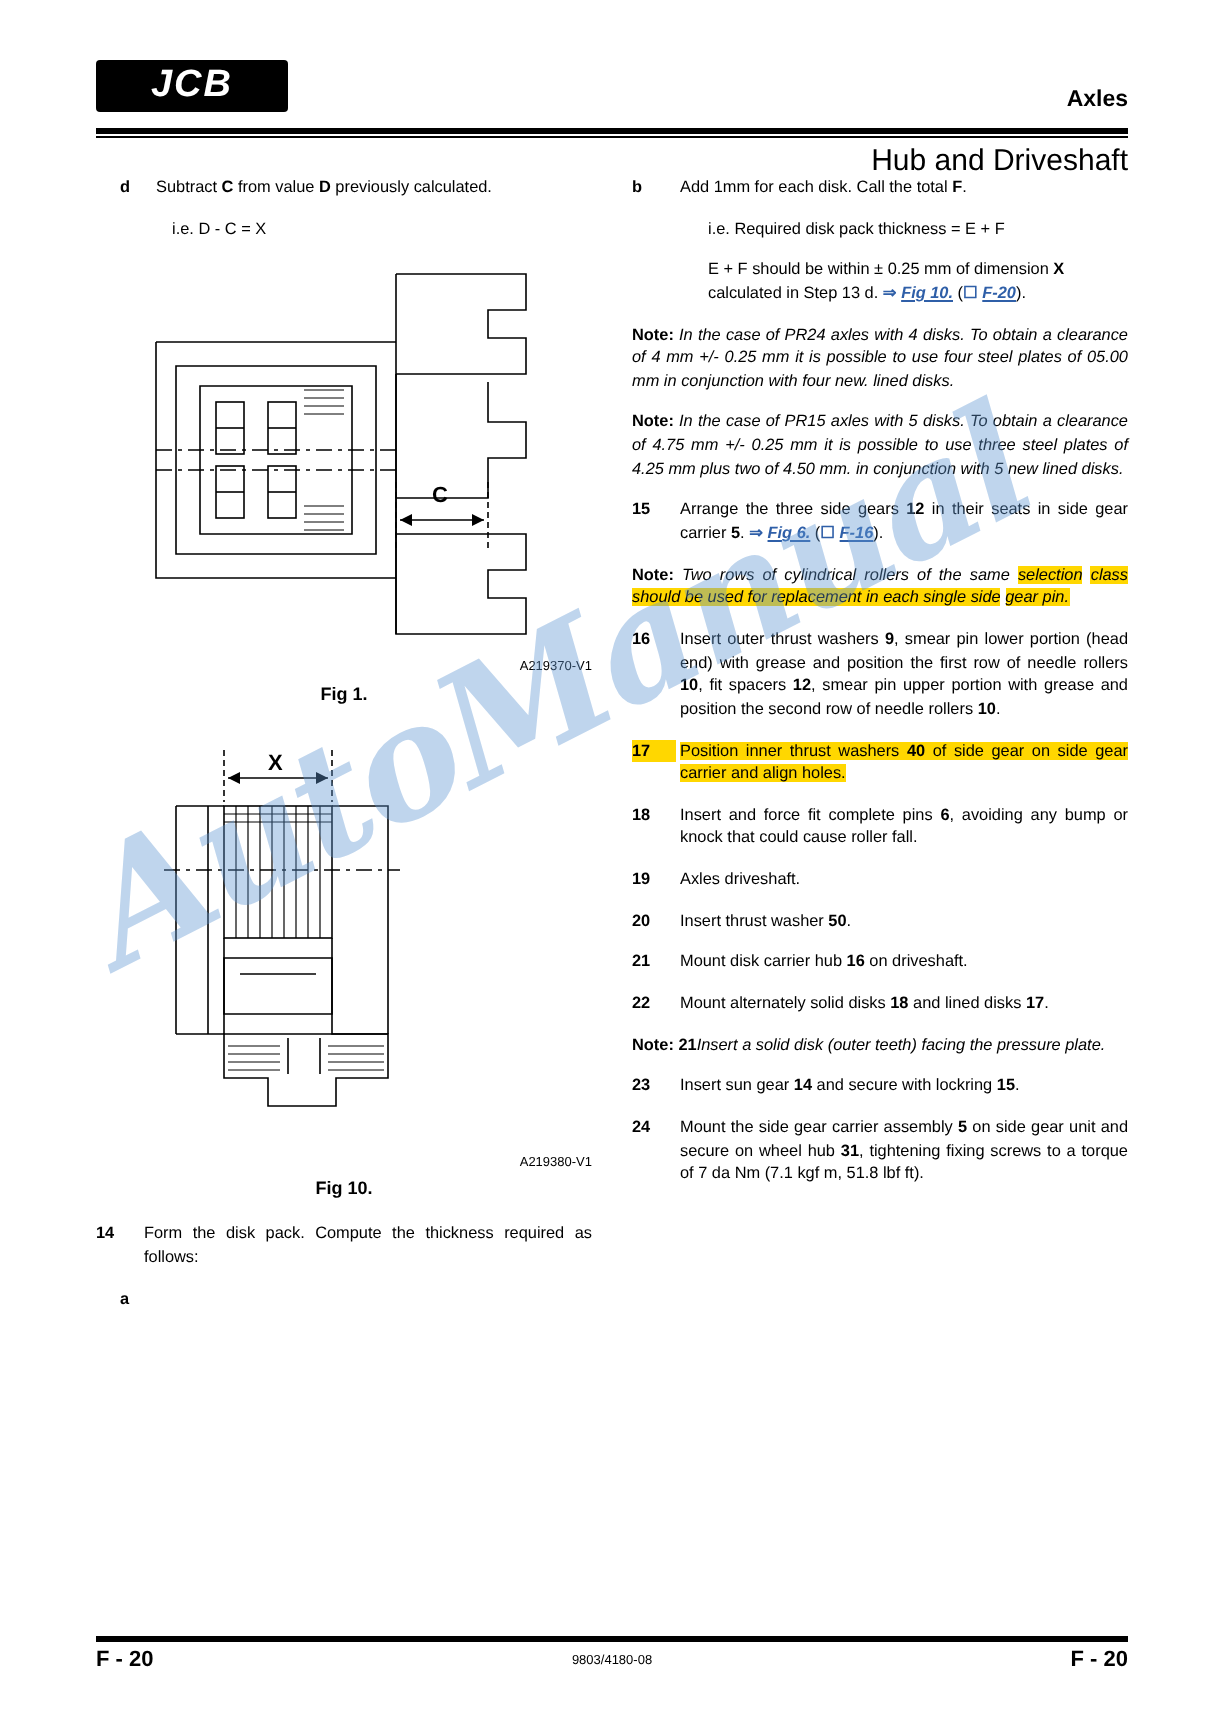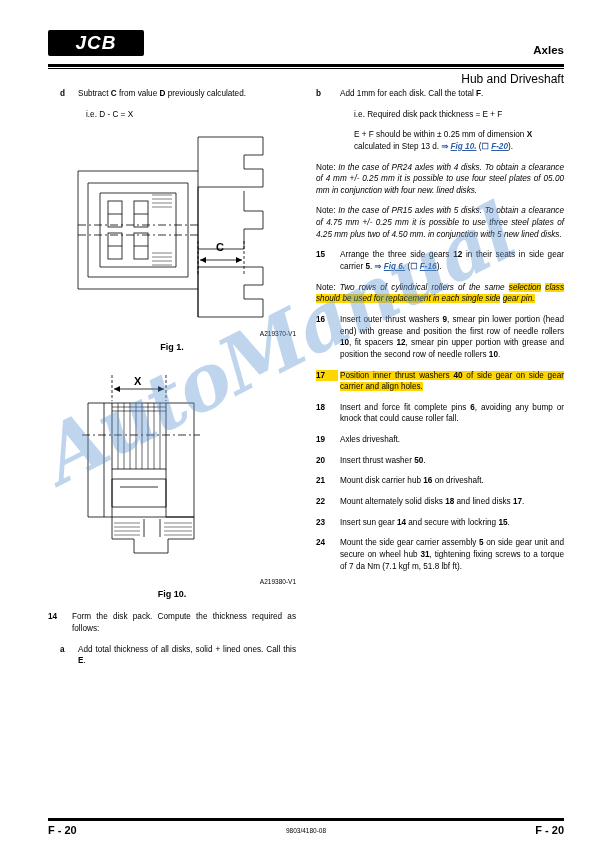--- a/index.html
+++ b/index.html
@@ -38,21 +38,21 @@
     position: absolute; right: 0; top: 18px; text-align: right;
     font-size: 11.5px; font-weight: bold;
   }
   .header-rule {
     position: absolute; left: 0; top: 38px; width: 516px; height: 3px; background: #000;
   }
   .header-rule2 {
     position: absolute; left: 0; top: 42px; width: 516px; height: 1px; background: #000;
   }
   .sub-caption {
-    position: absolute; right: 0; top: 46px; font-size: 12px;
+    position: absolute; right: 0; top: 46px; font-size: 15px;
   }
 
   
   .col {
     position: absolute; top: 88px; width: 248px;
     font-size: 8.2px; line-height: 1.42;
   }
   .col-left { left: 48px; }
   .col-right { left: 316px; }
 
@@ -61,21 +61,21 @@
     position: absolute; left: 0; top: 0; width: 22px;
     font-weight: bold; font-size: 8.2px;
   }
   .item .marker.lower { font-weight: bold; }
   .item .body { margin-left: 24px; text-align: justify; }
   .item.sub .marker { left: 12px; }
   .item.sub .body { margin-left: 30px; }
   .plain-ind { margin-left: 38px; margin-bottom: 9px; }
 
   .note { margin-bottom: 9px; text-align: justify; font-style: italic; }
-  .note b { font-style: normal; font-weight: normal; }
+  .note b { font-style: normal; font-weight: bold; }
 
   b.n { font-weight: bold; }
   .lnk { color: #2f5fa8; font-style: italic; text-decoration: underline; font-weight: bold; }
   .arrow { color: #2f5fa8; font-weight: bold; }
   .sel { background: #ffd700; }
 
   
   .fig-wrap { position: relative; margin: 2px 0 6px 0; }
   .fig-cap { text-align: center; font-weight: bold; font-size: 9px; margin-top: 2px; }
   .fig-code { font-size: 6.5px; text-align: right; }
@@ -235,21 +235,20 @@
       <div class="fig-cap">Fig 10.</div>
     </div>
 
     <div class="item" style="margin-top:10px;">
       <div class="marker">14</div>
       <div class="body">Form the disk pack. Compute the thickness required as follows:</div>
     </div>
 
     <div class="item sub">
       <div class="marker lower">a</div>
-      <div class="body">Add total thickness of all disks, solid + lined ones. Call this <b class="n">E</b>.</div>
     </div>
 
   </div>
 
   <div class="col col-right" id="right-col">
       <div class="item">
         <div class="marker">b</div>
         <div class="body">Add 1mm for each disk. Call the total <b class="n">F</b>.</div>
       </div>
       <div class="plain-ind">i.e. Required disk pack thickness = E + F</div>
@@ -282,20 +281,21 @@
         <div class="body">Insert thrust washer <b class="n">50</b>.</div>
       </div>
       <div class="item">
         <div class="marker">21</div>
         <div class="body">Mount disk carrier hub <b class="n">16</b> on driveshaft.</div>
       </div>
       <div class="item">
         <div class="marker">22</div>
         <div class="body">Mount alternately solid disks <b class="n">18</b> and lined disks <b class="n">17</b>.</div>
       </div>
+      <div class="note"><b>Note: 21</b>Insert a solid disk (outer teeth) facing the pressure plate.</div>
       <div class="item">
         <div class="marker">23</div>
         <div class="body">Insert sun gear <b class="n">14</b> and secure with lockring <b class="n">15</b>.</div>
       </div>
       <div class="item">
         <div class="marker">24</div>
         <div class="body">Mount the side gear carrier assembly <b class="n">5</b> on side gear unit and secure on wheel hub <b class="n">31</b>, tightening fixing screws to a torque of 7 da Nm (7.1 kgf m, 51.8 lbf ft).</div>
       </div>
     </div>
 

